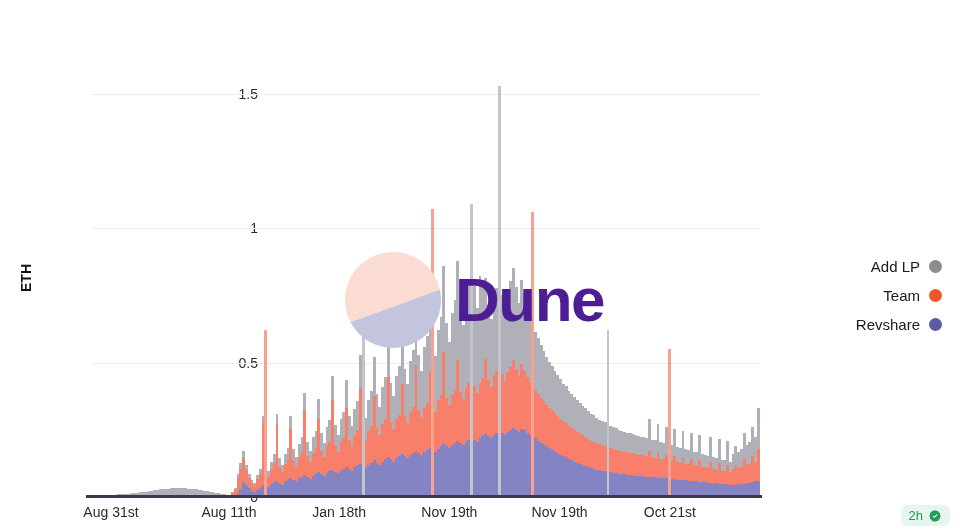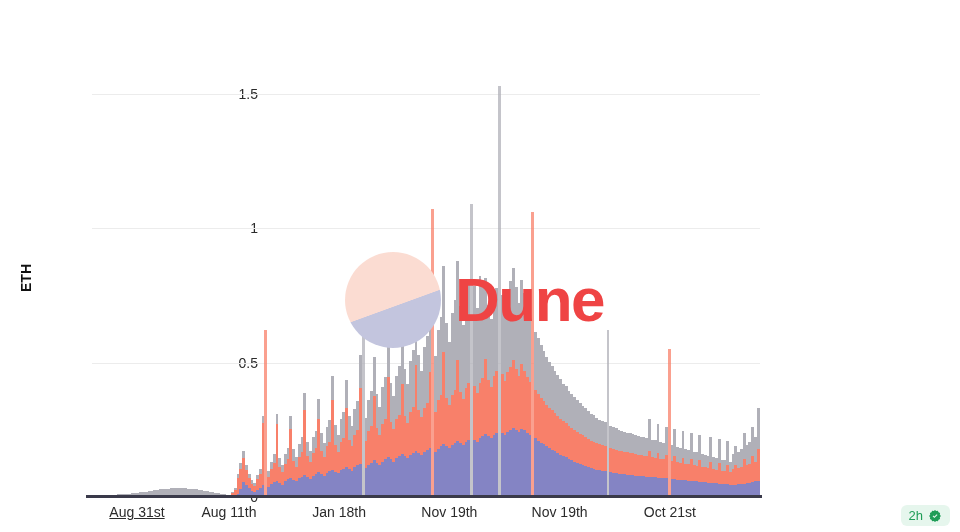--- a/index.html
+++ b/index.html
@@ -136,21 +136,21 @@
     z-index: 3;
   }
   .wm-mark {
     width: 96px; height: 96px;
     border-radius: 50%;
     background: linear-gradient(160deg, #fbdcd2 0%, #fbdcd2 55%, #c3c5de 55.5%, #c3c5de 100%);
   }
   .wm-text {
     font-size: 62px;
     font-weight: bold;
-    color: #ef4444;
+    color: #4c1d95;
     letter-spacing: -1.5px;
     line-height: 1;
   }
 
   
   .legend {
     position: absolute;
     right: 18px; top: 224px;
     display: flex;
     flex-direction: column;
@@ -235,21 +235,21 @@
   <div class="chart-wrap">
 
     <div class="ylabel">ETH</div>
     <div id="yticks">
         <div class="ytick" style="top: 463px;">0</div>
         <div class="ytick" style="top: 328.625px;">0.5</div>
         <div class="ytick" style="top: 194.25px;">1</div>
         <div class="ytick" style="top: 59.875px;">1.5</div>
       </div>
     <div id="xticks">
-        <div class="xtick" style="left: 137px; text-decoration: underline;">Aug 31st</div>
+        <div class="xtick" style="left: 111px;">Aug 31st</div>
         <div class="xtick" style="left: 228.94px;">Aug 11th</div>
         <div class="xtick" style="left: 339.16px;">Jan 18th</div>
         <div class="xtick" style="left: 449.38px;">Nov 19th</div>
         <div class="xtick" style="left: 559.6px;">Nov 19th</div>
         <div class="xtick" style="left: 669.82px;">Oct 21st</div>
       </div>
     <div class="xlabel">Date UTC</div>
 
     <div class="plot">
       <div id="gridlines">
@@ -1345,20 +1345,34 @@
           </div>
         </div>
       <div class="baseline"></div>
     </div>
 
     <div class="watermark">
       <div class="wm-mark"></div>
       <div class="wm-text">Dune</div>
     </div>
 
+    <div class="legend" id="legend">
+        <div class="legend-item">
+          <span class="legend-label">Add LP</span>
+          <span class="legend-dot" style="background: rgb(140, 140, 140);"></span>
+        </div>
+        <div class="legend-item">
+          <span class="legend-label">Team</span>
+          <span class="legend-dot" style="background: rgb(240, 86, 42);"></span>
+        </div>
+        <div class="legend-item">
+          <span class="legend-label">Revshare</span>
+          <span class="legend-dot" style="background: rgb(91, 91, 166);"></span>
+        </div>
+      </div>
   </div>
 
 
   <div class="footer-time">
     <span class="time-text">2h</span>
     <span>
       <svg class="verified-icon" width="14" height="14" viewBox="0 0 24 24" aria-hidden="true">
         <path fill="#1f9d57" d="M12 1.6l2.1 1.9 2.8-.5 1.2 2.6 2.6 1.2-.5 2.8L22 12l-1.8 2.4.5 2.8-2.6 1.2-1.2 2.6-2.8-.5L12 22.4l-2.1-1.9-2.8.5-1.2-2.6-2.6-1.2.5-2.8L2 12l1.8-2.4-.5-2.8 2.6-1.2L7.1 3l2.8.5z"></path>
         <path fill="#e6f6ed" d="M10.9 15.6l-3-3 1.3-1.3 1.7 1.7 4.1-4.1 1.3 1.3z"></path>
       </svg>

